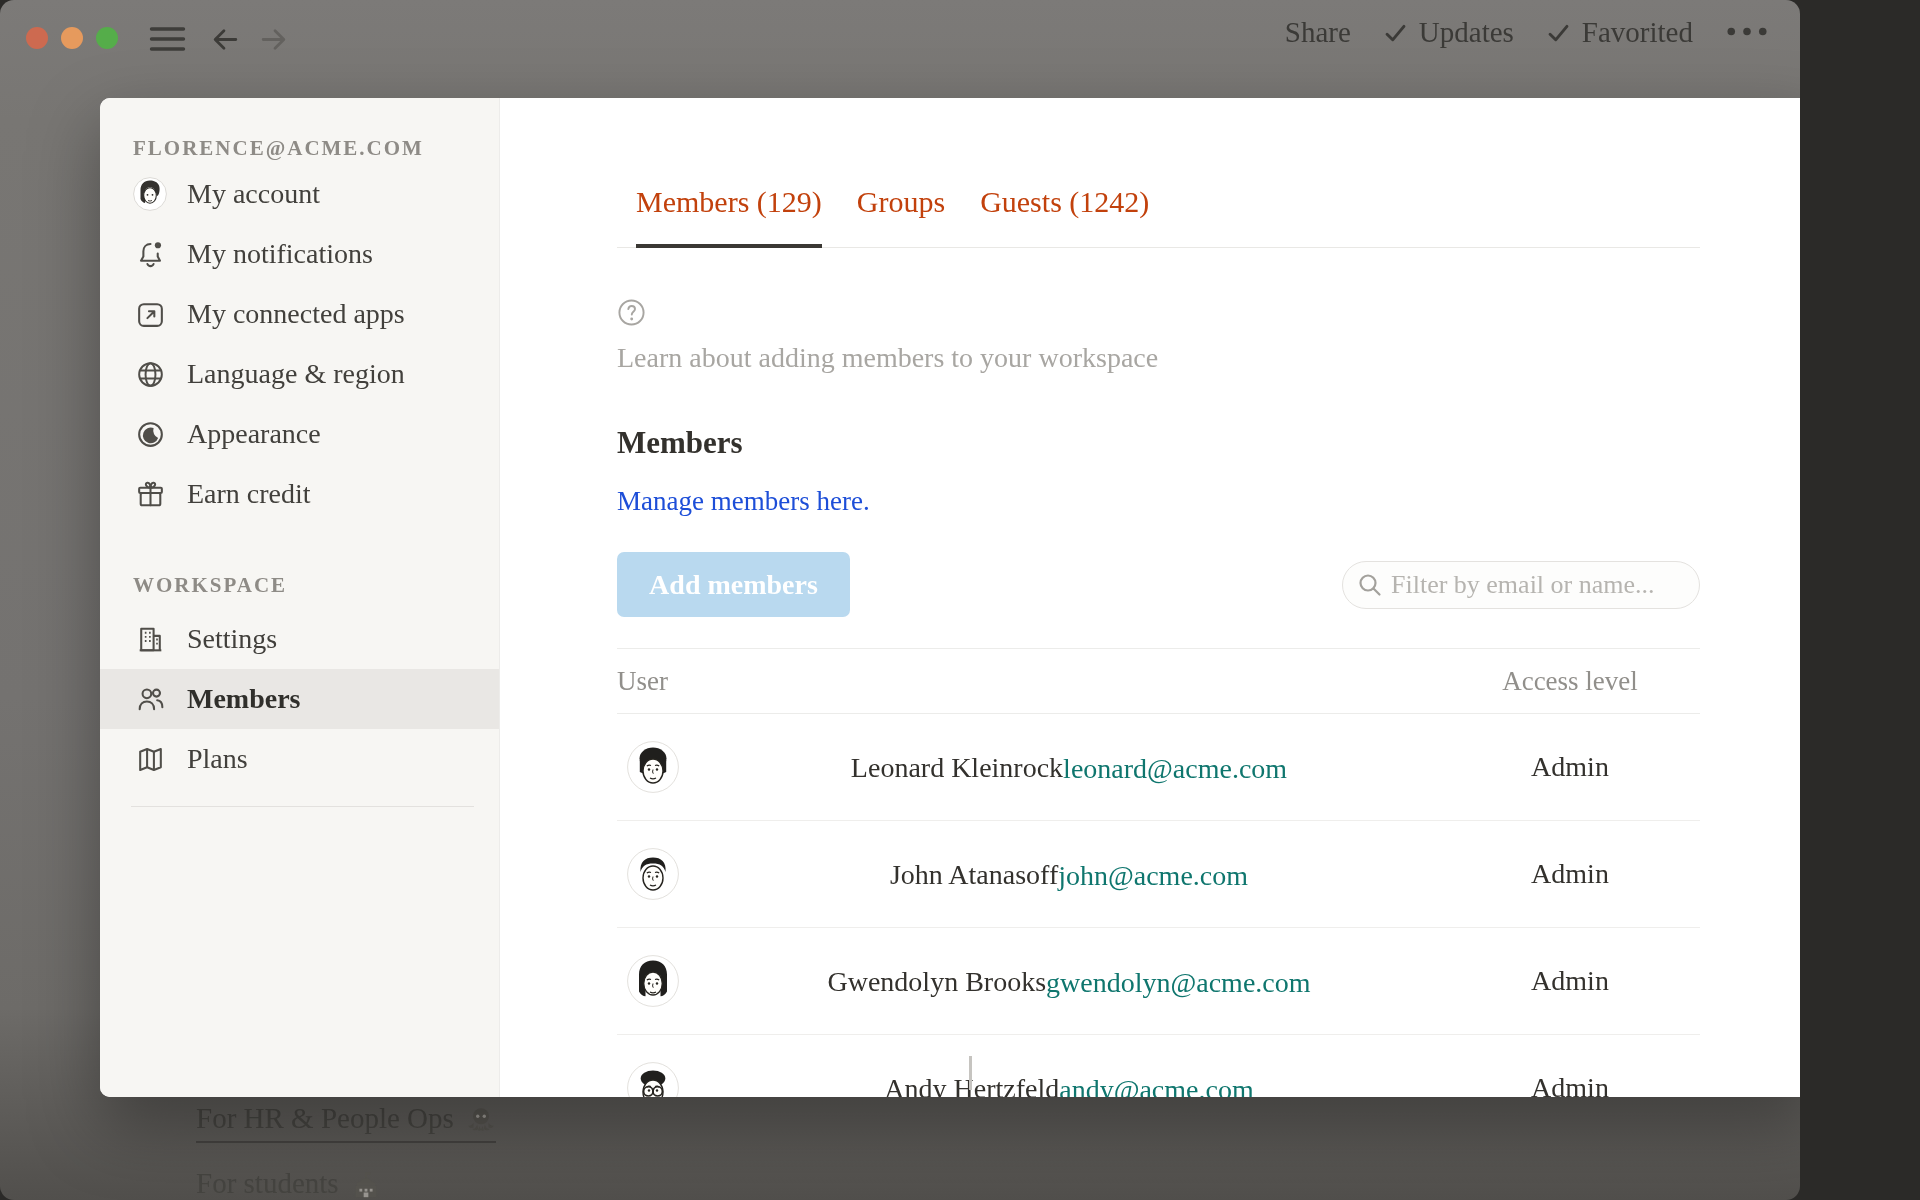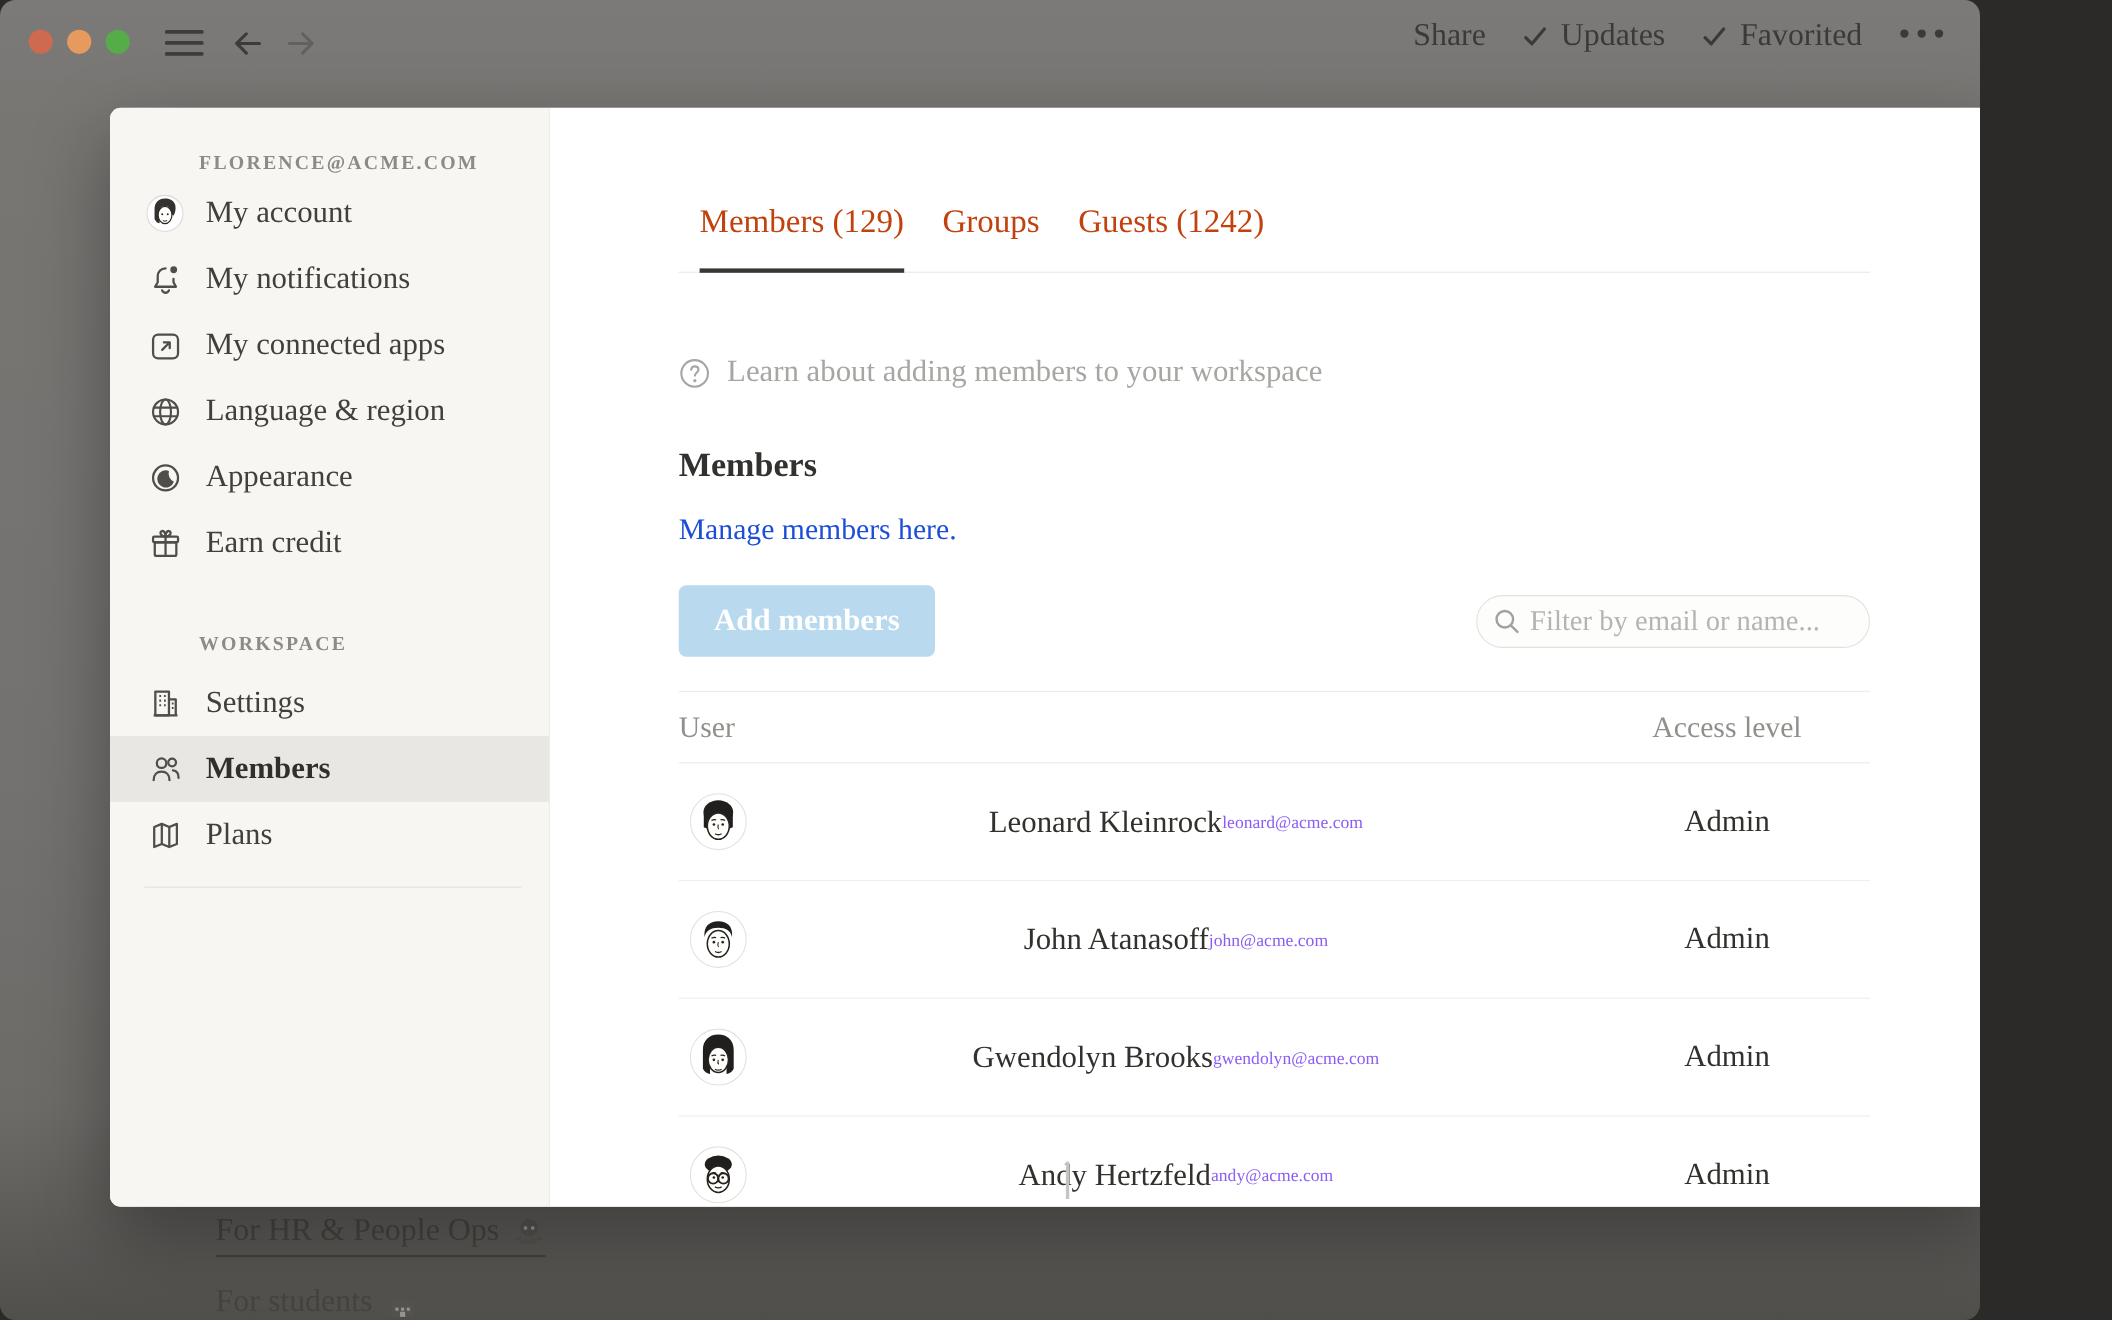--- a/index.html
+++ b/index.html
@@ -25,56 +25,56 @@
   .bg-emoji{display:flex;color:#55534e;}
   
   .help-btn{position:absolute;left:1813px;top:1093px;width:76px;height:76px;border-radius:50%;
     background:#7e7c79;border:2px solid #908e8a;box-sizing:border-box;display:flex;align-items:center;
     justify-content:center;font-size:42px;font-weight:600;color:#343330;z-index:1;cursor:pointer;}
   
   .modal{position:absolute;left:100px;top:98px;width:1718px;height:999px;background:#fff;border-radius:10px;
     box-shadow:0 28px 70px rgba(0,0,0,.35);display:flex;overflow:hidden;z-index:2;}
   .sidebar{width:400px;flex-shrink:0;background:var(--sidebar-bg,#f7f6f3);border-right:1px solid #edecea;
     box-sizing:border-box;padding-top:34px;}
-  .sb-header{height:32px;line-height:32px;padding-left:33px;font-size:18px;font-weight:600;
-    color:#8e8b86;letter-spacing:2px;margin-left:48px;}
+  .sb-header{height:32px;line-height:32px;padding-left:33px;font-size:21px;font-weight:600;
+    color:#8e8b86;letter-spacing:2px;}
   .sb-item{height:60px;display:flex;align-items:center;padding-left:33px;gap:20px;font-size:28px;
     color:#42403c;cursor:pointer;}
   .sb-item.selected{background:var(--selected-bg,#e9e7e4);font-weight:700;color:#302f2b;}
   .sb-icon{width:34px;height:34px;display:flex;align-items:center;justify-content:center;color:#504e49;flex-shrink:0;}
   .sb-gap{height:45px;}
   .sb-ws-items{margin-top:8px;}
   .sb-divider{margin:17px 25px 0 31px;border-top:1px solid #e3e1de;}
   
   .content{flex:1;background:#fff;box-sizing:border-box;padding:0 118px 0 117px;position:relative;}
   .tabs{display:flex;gap:35px;padding:87px 0 0 19px;border-bottom:1px solid #e9e8e5;}
   .tab{font-size:30px;line-height:34px;font-weight:500;color:#c2410c;padding-bottom:28px;position:relative;cursor:pointer;}
   .tab.active::after{content:"";position:absolute;left:0;right:0;bottom:-1px;height:4px;background:#3a3834;}
-  .learn{margin-top:74px;display:flex;align-items:flex-end;gap:15px;color:#a8a6a2;font-size:28px;cursor:pointer;width:max-content;}
+  .learn{margin-top:50px;display:flex;align-items:flex-start;gap:15px;color:#a8a6a2;font-size:28px;cursor:pointer;width:max-content;flex-direction:column;}
   .learn .q-icon{display:flex;color:#a8a6a2;}
   .section-title{margin-top:52px;font-size:31px;line-height:34px;font-weight:600;color:#33312d;}
   .section-sub{margin-top:26px;font-size:27px;line-height:30px;color:#1d4ed8;}
   .actions-row{margin-top:36px;display:flex;align-items:center;justify-content:space-between;height:65px;}
   .add-btn{width:233px;height:65px;border:none;border-radius:7px;background:var(--accent,#b9d9ef);
     color:#ffffff;font-size:28px;font-weight:700;font-family:inherit;cursor:pointer;}
   .filter{position:relative;width:358px;height:48px;}
   .filter input{width:100%;height:100%;box-sizing:border-box;border:1.5px solid #e4e2df;border-radius:26px;
     padding:0 20px 0 48px;font-size:26px;color:#15803d;background:#fdfdfc;font-family:inherit;outline:none;}
   .filter input::placeholder{color:#b6b4b0;}
   .filter .search-holder{position:absolute;left:14px;top:10px;color:#a3a19c;display:flex;}
   .table{margin-top:31px;}
   .thead{display:flex;align-items:center;height:64px;border-top:1px solid #ececea;border-bottom:1px solid #ececea;
     color:#918f8b;font-size:27px;}
   .col-user{flex:1;}
   .col-access{width:260px;text-align:center;flex-shrink:0;}
   .trow{display:flex;align-items:center;height:106px;border-bottom:1px solid #efeeec;}
   .avatar{width:52px;height:52px;margin:0 19px 0 10px;flex-shrink:0;display:flex;}
   .minfo{flex:1;display:flex;flex-direction:row;justify-content:center;}
   .mname{font-size:28px;line-height:31px;font-weight:500;color:#33312d;}
-  .memail{font-size:16px;line-height:25px;color:#8b5cf6;margin-top:4px;}
+  .memail{font-size:28px;line-height:25px;color:#0f766e;margin-top:4px;}
   .maccess{width:260px;text-align:center;flex-shrink:0;font-size:28px;color:#33312d;cursor:pointer;}
   .ibeam{position:absolute;left:869px;top:958px;width:2.5px;height:34px;background:#c6c4c0;}
 </style>
 </head>
 <body>
 
 <div class="screen" style="--accent: #b9d9ef; --sidebar-bg: #f7f6f3; --selected-bg: #e9e7e4;">
 
   <div class="toolbar">
     <div class="traffic">

